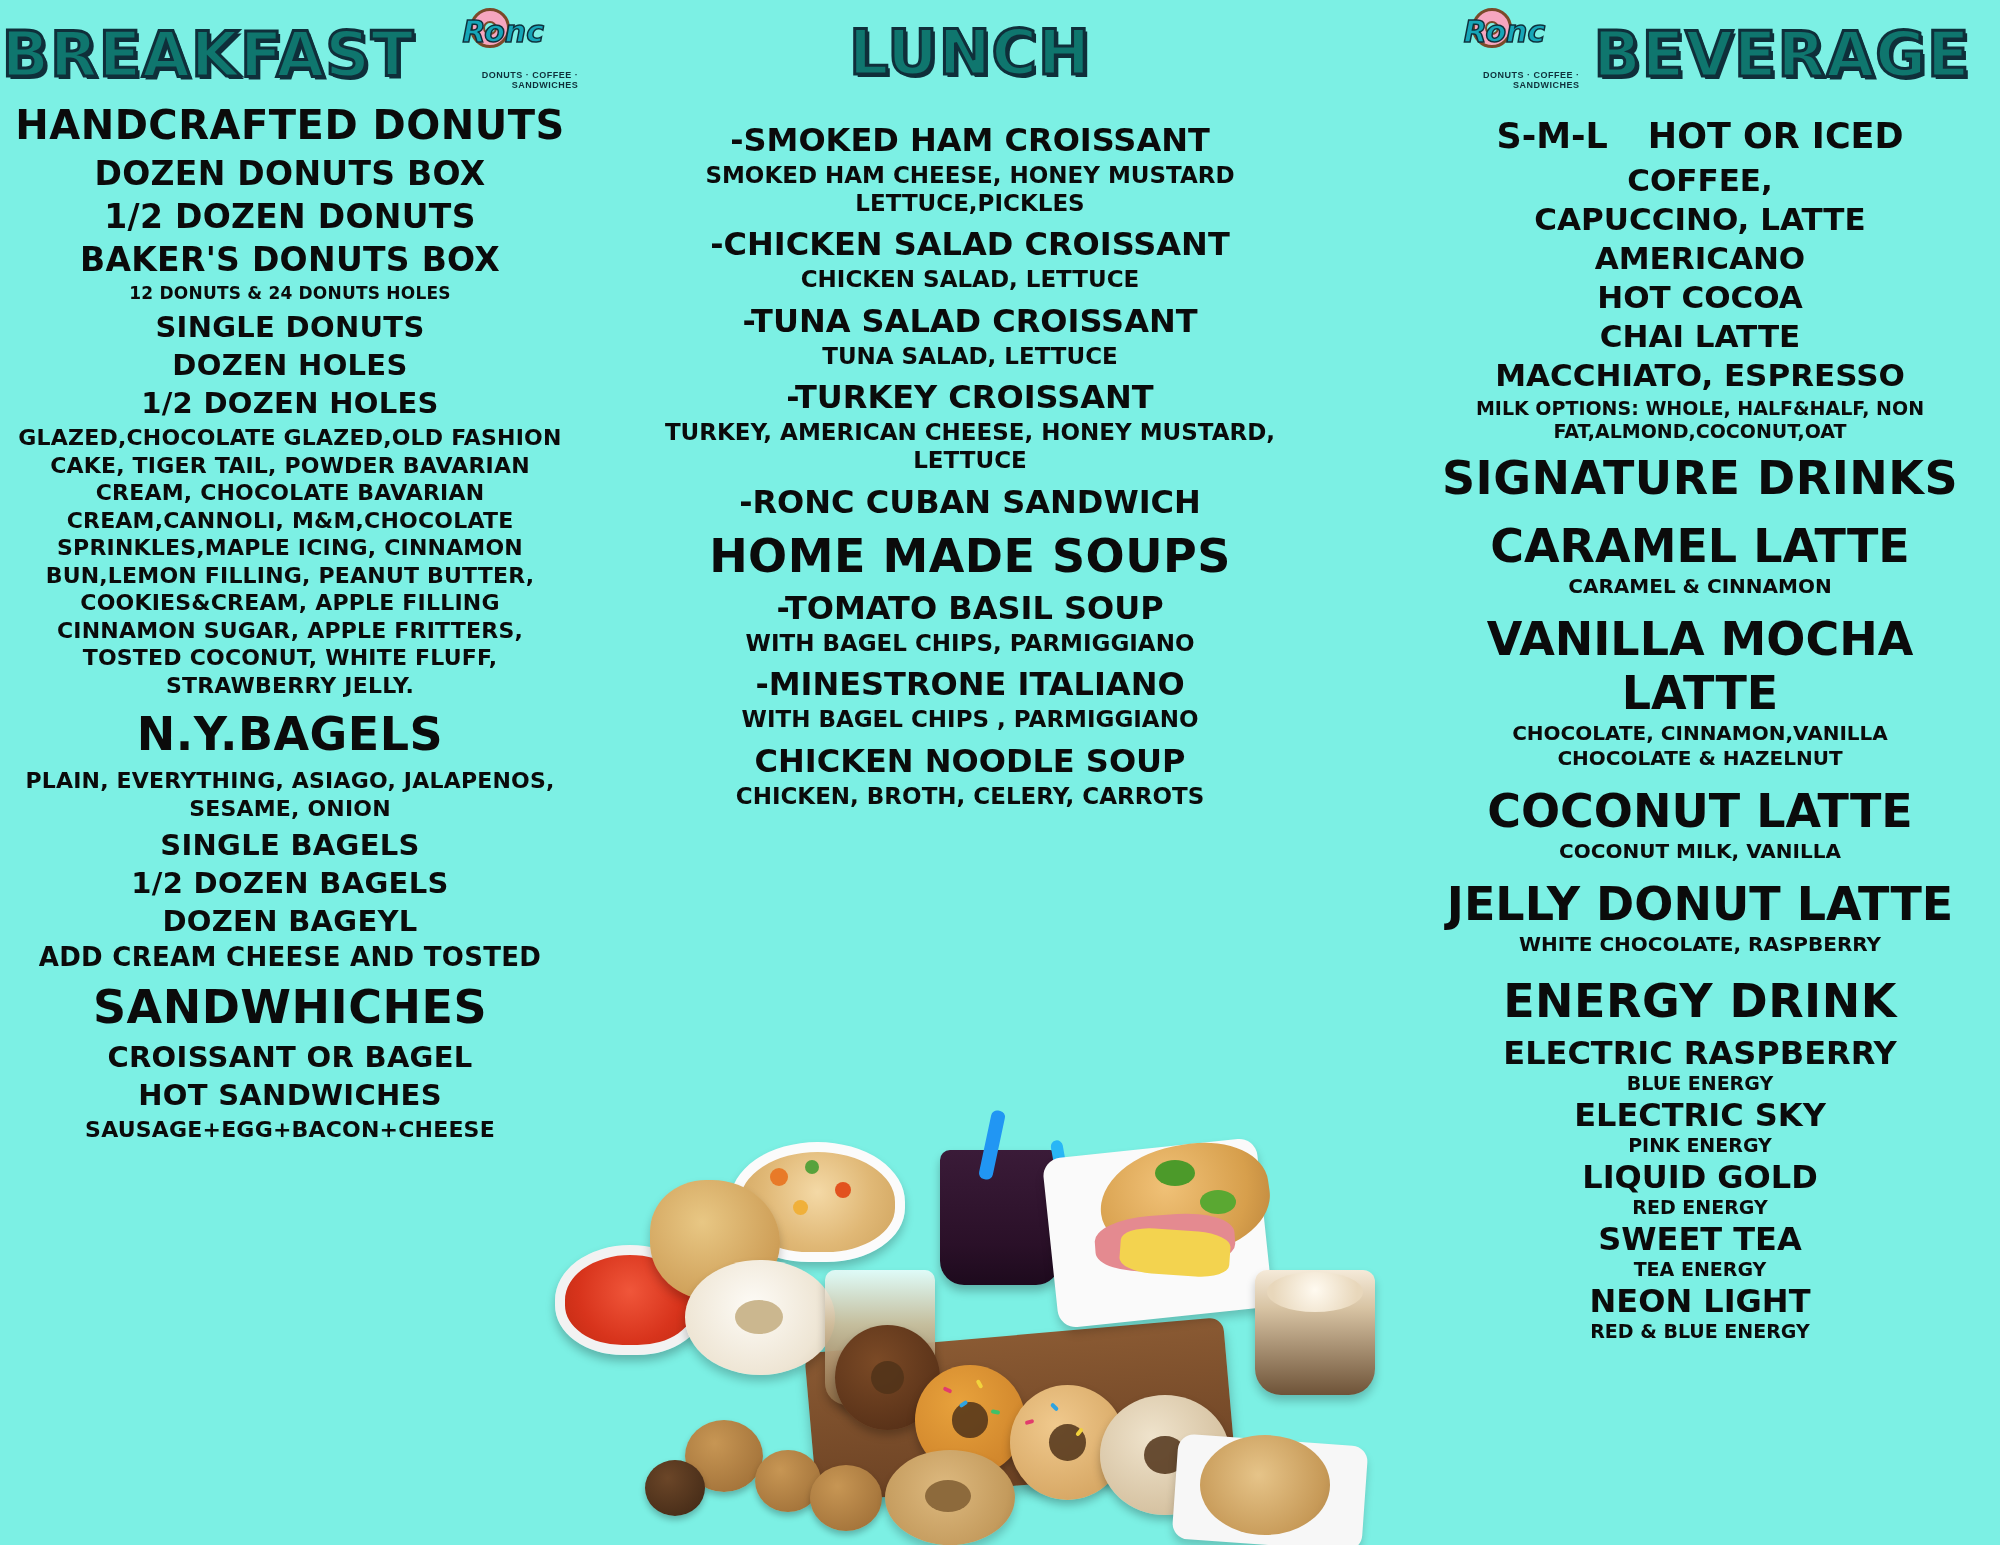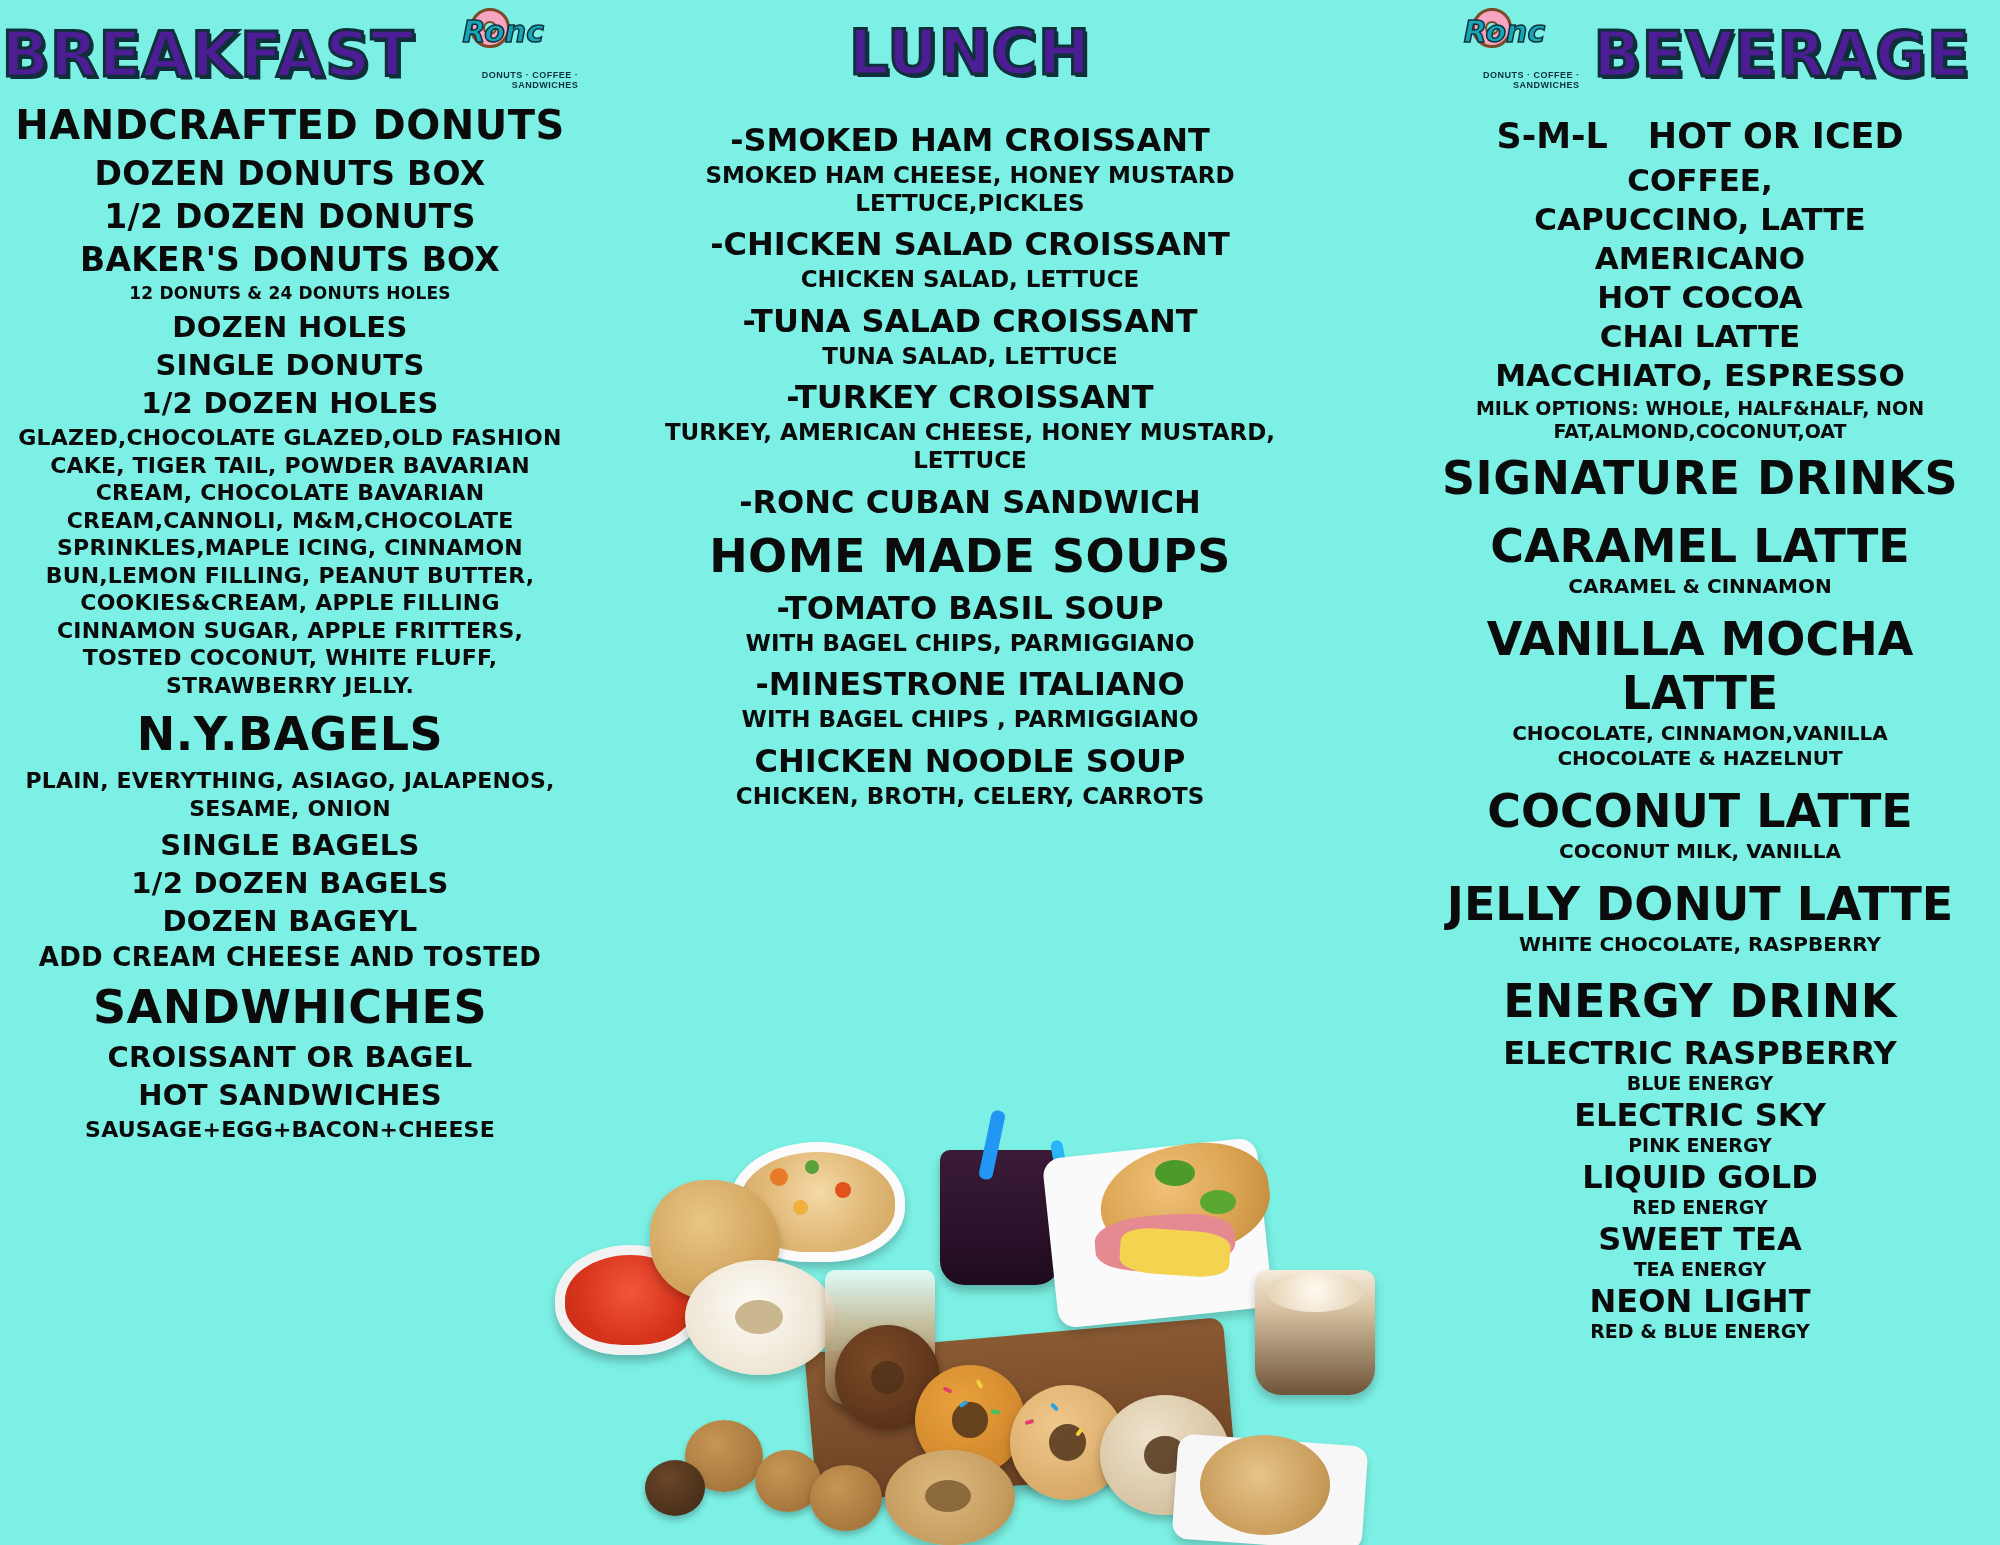--- a/index.html
+++ b/index.html
@@ -30,21 +30,21 @@
   }
   .col-breakfast { left: 0;    width: 580px; padding: 0 10px; }
   .col-lunch     { left: 600px; width: 740px; padding: 8px 10px; }
   .col-beverage  { left: 1400px; width: 600px; padding: 0 8px; }
 
   
   .bigtitle {
     font-size: 62px;
     font-weight: bold;
     letter-spacing: 1px;
-    color: #4c1d95;
+    color: #0f766e;
     -webkit-text-stroke: 3px #0f2f3a;
     text-shadow: 3px 3px 0 #0f2f3a;
     text-align: center;
     margin: 0;
     line-height: 1.05;
     font-family: "DejaVu Sans", sans-serif;
   }
   .headrow {
     display: flex;
     align-items: center;
@@ -393,22 +393,22 @@
         <div class="logo-sub">DONUTS · COFFEE · SANDWICHES</div>
       </div>
     </div>
 
     <div class="section-title">HANDCRAFTED DONUTS</div>
 
     <div class="item">DOZEN DONUTS BOX</div>
     <div class="item">1/2 DOZEN DONUTS</div>
     <div class="item">BAKER'S DONUTS BOX</div>
     <div class="desc tiny">12 DONUTS &amp; 24 DONUTS HOLES</div>
+    <div class="item sm">SINGLE DONUTS</div>
     <div class="item sm">DOZEN HOLES</div>
-    <div class="item sm">SINGLE DONUTS</div>
     <div class="item sm">1/2 DOZEN HOLES</div>
 
     <div class="desc med">GLAZED,CHOCOLATE GLAZED,OLD FASHION CAKE, TIGER TAIL, POWDER BAVARIAN CREAM, CHOCOLATE BAVARIAN CREAM,CANNOLI, M&amp;M,CHOCOLATE SPRINKLES,MAPLE ICING, CINNAMON BUN,LEMON FILLING, PEANUT BUTTER, COOKIES&amp;CREAM, APPLE FILLING CINNAMON SUGAR, APPLE FRITTERS, TOSTED COCONUT, WHITE FLUFF, STRAWBERRY JELLY.</div>
 
     <div class="section-title lg">N.Y.BAGELS</div>
     <div class="desc med">PLAIN, EVERYTHING, ASIAGO, JALAPENOS, SESAME, ONION</div>
 
     <div class="item sm">SINGLE BAGELS</div>
     <div class="item sm">1/2 DOZEN BAGELS</div>
     <div class="item sm">DOZEN BAGEYL</div>

